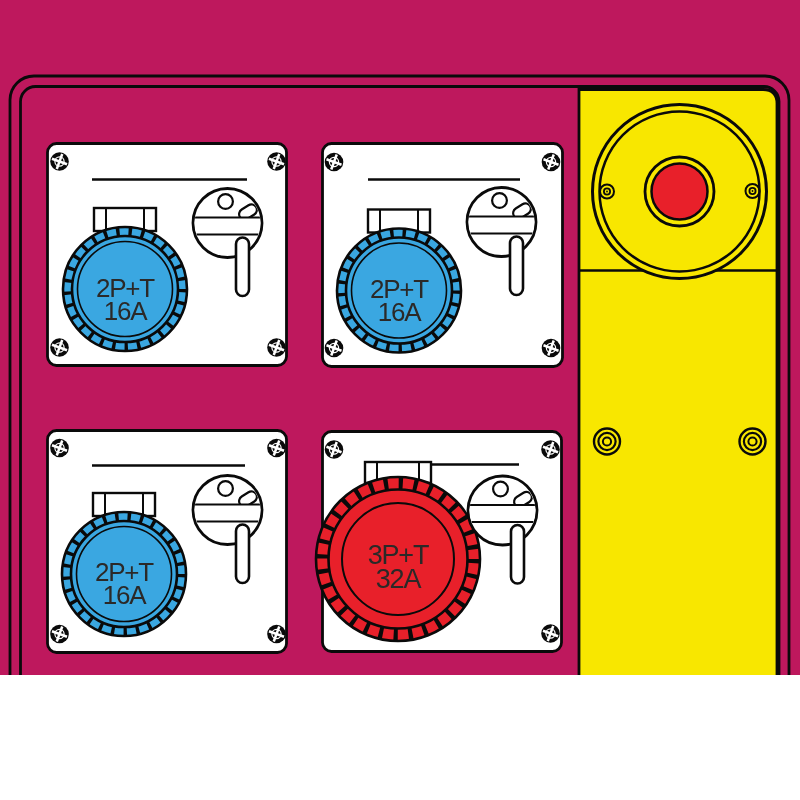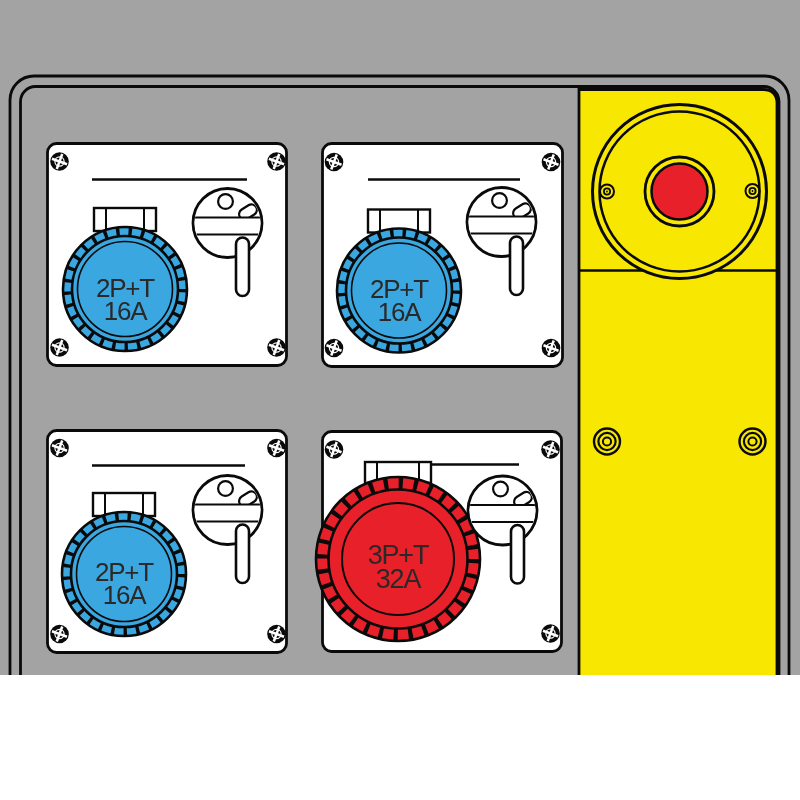--- a/index.html
+++ b/index.html
@@ -1,16 +1,16 @@
 <!DOCTYPE html>
 <html><head>
 <meta charset="utf-8">
 <style>
   html,body{margin:0;padding:0;background:#ffffff;}
-  .stage{position:relative;width:800px;height:675px;background:#a3a3a3;overflow:hidden;
+  .stage{position:relative;width:800px;height:675px;background:#be185d;overflow:hidden;
          font-family:"Liberation Sans", sans-serif;}
   svg{display:block;}
   .outline{fill:none;stroke:#0a0a0a;}
   .whitefill{fill:#ffffff;stroke:#0a0a0a;}
   text.socket-label{font-family:"Liberation Sans", sans-serif;font-size:26px;
         letter-spacing:-1.2px;fill:#2b2928;text-anchor:middle;}
   text.socket-label-big{font-family:"Liberation Sans", sans-serif;font-size:27px;
         letter-spacing:-1.2px;fill:#2b2928;text-anchor:middle;}
 </style>
 </head>

